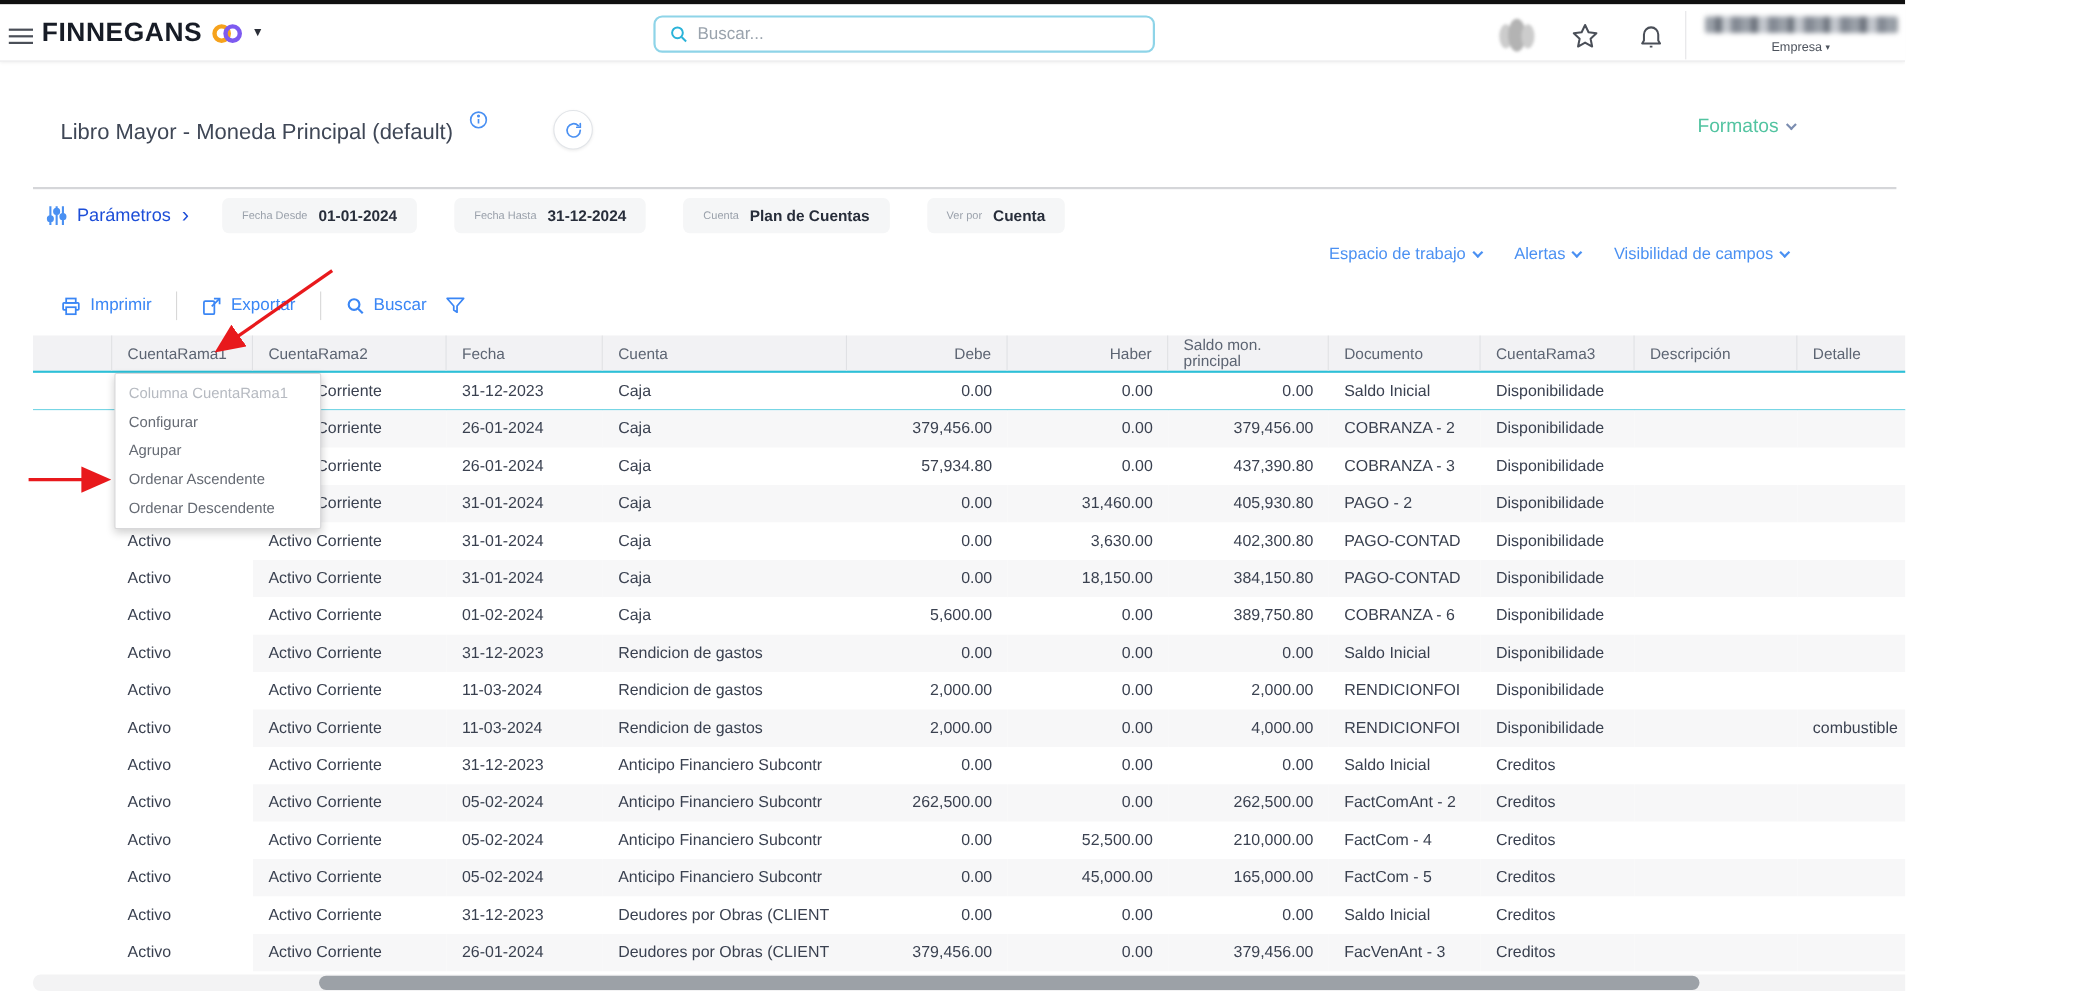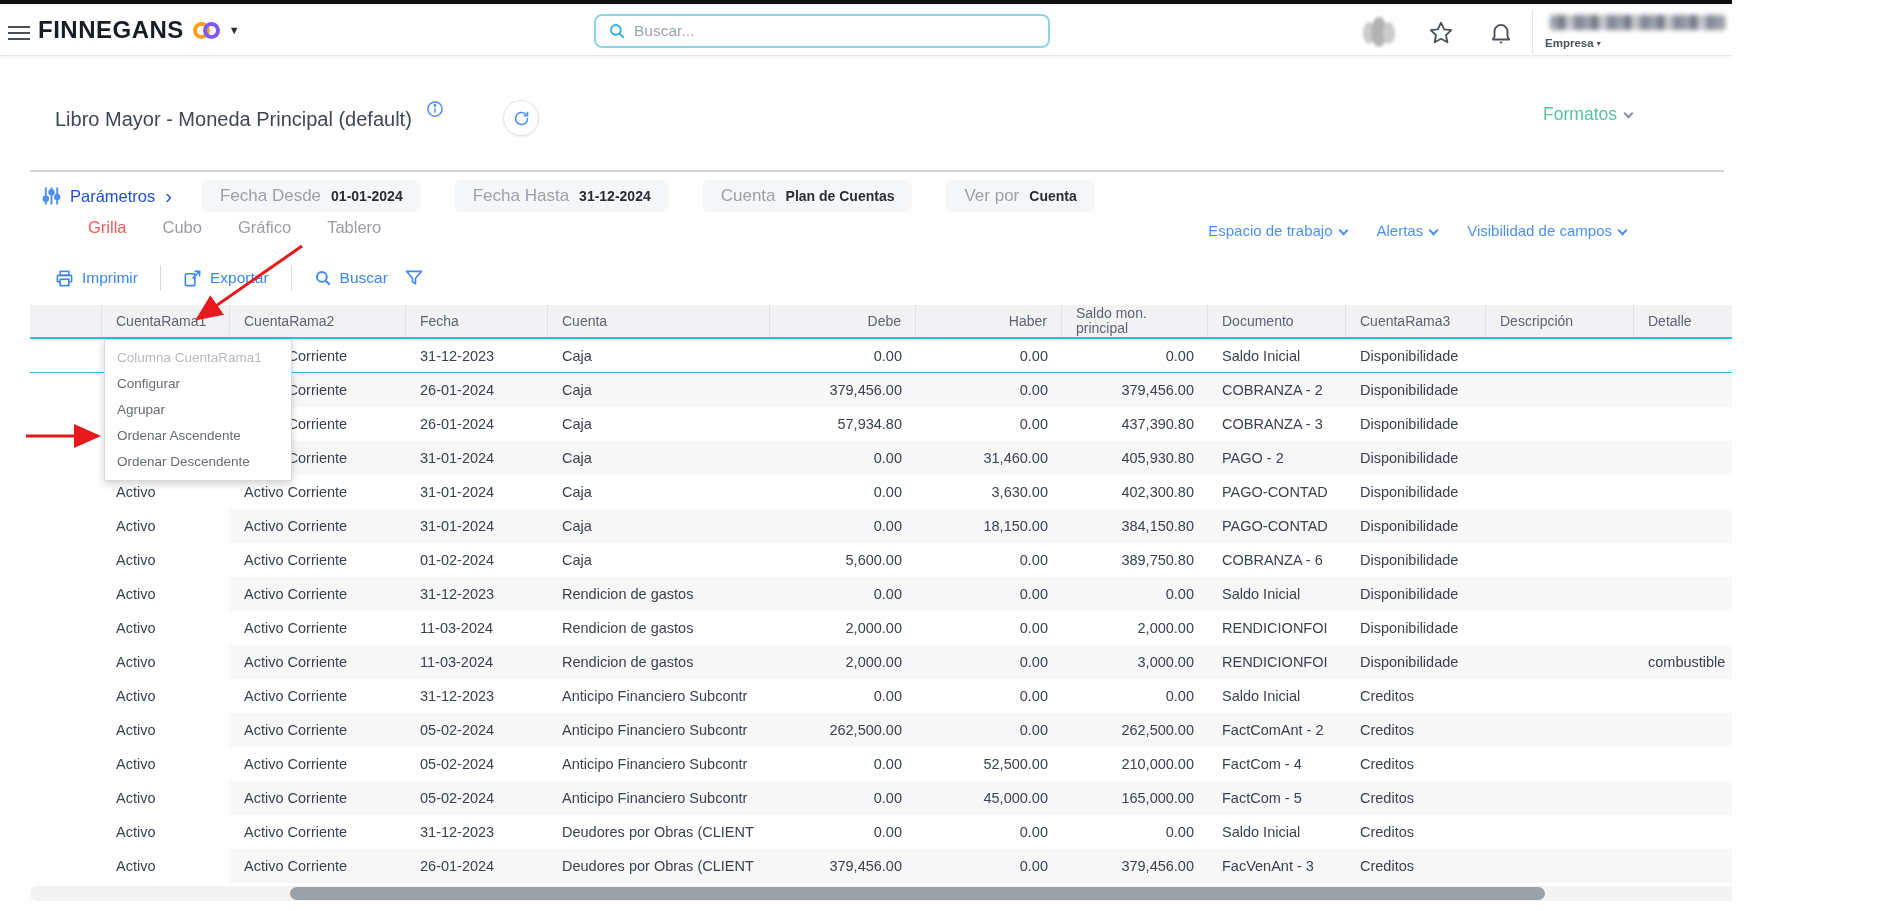--- a/index.html
+++ b/index.html
@@ -23,21 +23,21 @@
             border:2px solid #8ed4e8; border-radius:8px; background:#fff;
             display:flex; align-items:center; padding-left:12px; }
   .search svg { flex:0 0 auto; }
   .search input { border:none; outline:none; flex:1; font-size:15.5px; color:#3a4150;
                   margin-left:8px; font-family:inherit; background:transparent; }
   .search input::placeholder { color:#9aa3ad; }
 
   .blob { position:absolute; left:1360px; top:11px; filter:blur(1.5px); }
   .ticon { position:absolute; top:16px; cursor:pointer; }
   .tdiv { position:absolute; top:6px; width:1px; height:44px; background:#e4e4e6; }
-  .acct { position:absolute; top:8px; text-align:left; cursor:pointer;font-weight:bold; }
+  .acct { position:absolute; top:8px; text-align:center; cursor:pointer; }
   .blur-bar { filter:blur(2.5px); border-radius:2px; margin:0 auto; }
   .bb-company { width:175px; height:15px; margin-top:3px;
     background:repeating-linear-gradient(90deg,#9aa0a8 0 9px,#6d737d 9px 15px,#c2c6cc 15px 24px,#848a94 24px 33px); }
   .bb-workspace { width:118px; height:19px;
     background:repeating-linear-gradient(90deg,#4a5160 0 8px,#8a93a3 8px 13px,#2f3542 13px 21px,#aab2c0 21px 28px); }
   .acct-label { font-size:11.5px; color:#4c525c; margin-top:7px; }
   .acct-label .mini-caret { font-size:8px; vertical-align:1px; }
 
   
   .title-row { position:absolute; top:100px; left:55px; right:55px; height:44px; }
@@ -52,21 +52,21 @@
   .hr { position:absolute; top:170px; left:30px; right:8px; height:2px; background:#d5d6d9; }
 
   
   .params-row { position:absolute; top:180px; left:42px; right:40px; height:32px;
                 display:flex; align-items:center; }
   .params-toggle { display:flex; align-items:center; color:#1d4ed8; font-size:16.5px; cursor:pointer; }
   .params-toggle .gt { font-size:20px; margin-left:10px; font-weight:400; }
   .chips { display:flex; margin-left:30px; gap:34px; }
   .chip { background:#f5f6f7; border-radius:6px; height:32px; display:flex; align-items:center;
           padding:0 18px; cursor:pointer; white-space:nowrap; }
-  .chip-label { color:#9aa1ab; font-size:17px; }
+  .chip-label { color:#9aa1ab; font-size:10px; }
   .chip-value { color:#272d3a; font-size:14px; font-weight:700; margin-left:10px; }
   .bb-sucursal { width:238px; height:13px; margin-left:12px;
     background:repeating-linear-gradient(90deg,#a8adb5 0 10px,#8c929c 10px 17px,#c6cad0 17px 27px,#979da7 27px 36px); }
 
   
   .tabs-row { position:absolute; top:218px; left:88px; height:30px; display:flex; gap:36px; }
   .tab { font-size:16.5px; color:#9b9ba3; cursor:pointer; }
   .tab.active { color:#f05a5f; }
   .view-links { position:absolute; top:222px; right:106px; display:flex; gap:30px; }
   .view-link { color:#4a90f2; font-size:15px; cursor:pointer; white-space:nowrap; }
@@ -219,26 +219,20 @@
           <span class="chip-label">Cuenta</span>
           <span class="chip-value">Plan de Cuentas</span>
         </div>
         <div class="chip">
           <span class="chip-label">Ver por</span>
           <span class="chip-value">Cuenta</span>
         </div>
       </div>
   </div>
 
-  <div class="tabs-row">
-      <span class="tab active">Grilla</span>
-      <span class="tab">Cubo</span>
-      <span class="tab">Gráfico</span>
-      <span class="tab">Tablero</span>
-    </div>
   <div class="view-links">
       <span class="view-link"><span>Espacio de trabajo</span><span class="chev"></span></span>
       <span class="view-link"><span>Alertas</span><span class="chev"></span></span>
       <span class="view-link"><span>Visibilidad de campos</span><span class="chev"></span></span>
     </div>
 
   <div class="toolbar">
     <span class="tool-btn">
       <svg width="19" height="19" viewBox="0 0 24 24" fill="none" stroke="#3a86f5" stroke-width="2">
           <rect x="6.5" y="3" width="11" height="5"></rect>
@@ -414,21 +408,21 @@
           <div class="cell c11" style="width: 136px;"></div>
         </div>
         <div class="grow stripe">
           <div class="cell c0" style="width: 72px;"></div>
           <div class="cell c1" style="width: 128px;">Activo</div>
           <div class="cell c2" style="width: 176px;">Activo Corriente</div>
           <div class="cell c3" style="width: 142px;">11-03-2024</div>
           <div class="cell c4" style="width: 222px;">Rendicion de gastos</div>
           <div class="cell c5 right" style="width: 146px;">2,000.00</div>
           <div class="cell c6 right" style="width: 146px;">0.00</div>
-          <div class="cell c7 right" style="width: 146px;">3,000.00</div>
+          <div class="cell c7 right" style="width: 146px;">4,000.00</div>
           <div class="cell c8" style="width: 138px;">RENDICIONFOI</div>
           <div class="cell c9" style="width: 140px;">Disponibilidade</div>
           <div class="cell c10" style="width: 148px;"></div>
           <div class="cell c11" style="width: 136px;">combustible</div>
         </div>
         <div class="grow">
           <div class="cell c0" style="width: 72px;"></div>
           <div class="cell c1" style="width: 128px;">Activo</div>
           <div class="cell c2" style="width: 176px;">Activo Corriente</div>
           <div class="cell c3" style="width: 142px;">31-12-2023</div>

